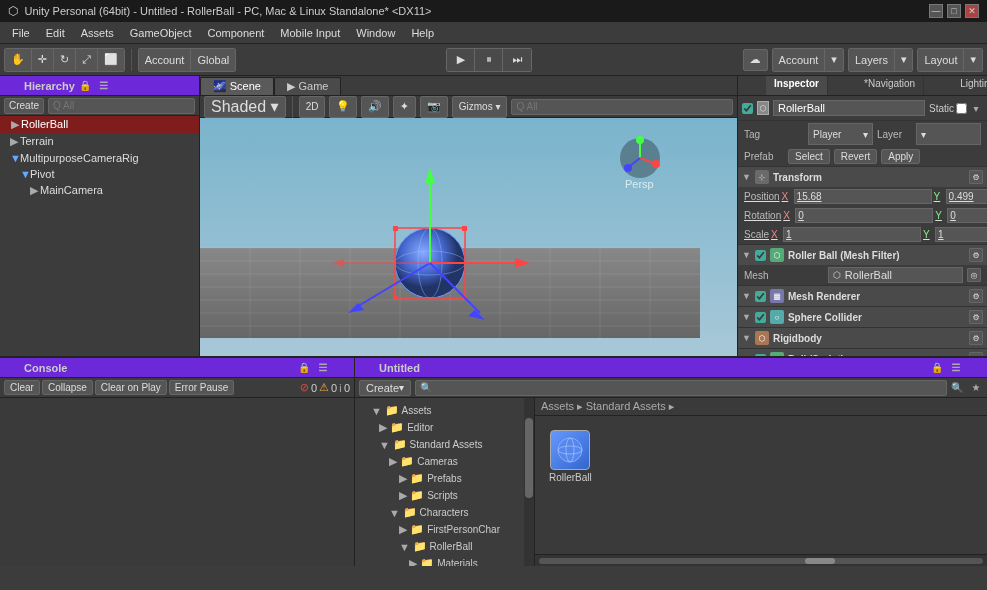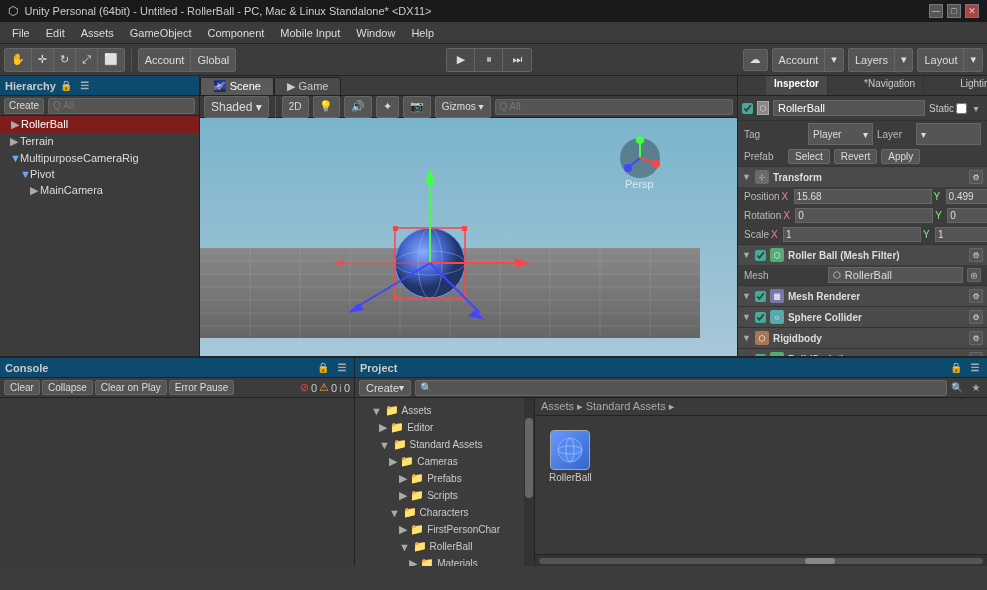--- a/index.html
+++ b/index.html
@@ -81,24 +81,24 @@
     #hierarchy-panel {
       width: 200px;
       background: #3c3c3c;
       border-right: 1px solid #222;
       display: flex;
       flex-direction: column;
       height: 280px;
     }
     .panel-header {
       height: 20px;
-      background: #0c4a6e;
-      display: flex;
-      align-items: center;
-      padding: 0 5px;
+      background: #6d28d9;
+      display: flex;
+      align-items: center;
+      padding: 0 24px;
       font-size: 11px;
       font-weight: bold;
       color: #ccc;
       border-bottom: 1px solid #222;
       gap: 4px;
     }
     .panel-header-title { flex: 1; }
     .panel-toolbar {
       height: 20px;
       background: #3c3c3c;
@@ -297,20 +297,21 @@
       display: flex; align-items: center; justify-content: center;
       font-size: 8px;
       color: #ddd;
     }
 
     .xyz-row {
       display: flex;
       align-items: center;
       padding: 2px 6px;
       gap: 2px;
+      text-decoration: underline;
     }
     .xyz-label { color: #bbb; width: 40px; font-size: 10px; }
     .xyz-coord { display: flex; align-items: center; gap: 2px; flex: 1; }
     .xyz-key { color: #e88; font-size: 10px; width: 10px; }
     .xyz-key.g { color: #8e8; }
     .xyz-input {
       flex: 1;
       background: #555;
       border: 1px solid #666;
       color: #ddd;
@@ -610,21 +611,21 @@
       <span class="expand-arrow">▶</span>MainCamera
     </div>
   </div>
 
   <div id="center-panel">
     <div id="scene-tabs">
       <div class="scene-tab active">🌌 Scene</div>
       <div class="scene-tab">▶ Game</div>
     </div>
     <div id="scene-toolbar">
-      <div class="toolbar-btn" style="font-size:12px;">Shaded ▾</div>
+      <div class="toolbar-btn" style="font-size:16px;">Shaded ▾</div>
       <div class="toolbar-separator"></div>
       <div class="toolbar-btn" style="font-size:10px;">2D</div>
       <div class="toolbar-btn">💡</div>
       <div class="toolbar-btn">🔊</div>
       <div class="toolbar-btn">✦</div>
       <div class="toolbar-btn">📷</div>
       <div class="toolbar-btn" style="font-size:10px;">Gizmos ▾</div>
       <input class="search-box" style="width: 60px;" placeholder="Q All">
     </div>
 
@@ -911,21 +912,21 @@
       <div class="console-count">
         <span style="color:#aaa;">ℹ</span>
         <span>0</span>
       </div>
     </div>
     <div style="flex:1; background:#3a3a3a;"></div>
   </div>
 
   <div id="project-panel" style="flex:1; display:flex; flex-direction:column;">
     <div class="panel-header">
-      <span class="panel-header-title">Project</span>
+      <span class="panel-header-title">Untitled</span>
       <div class="panel-icon-btn">🔒</div>
       <div class="panel-icon-btn">☰</div>
     </div>
     <div class="project-toolbar">
       <div class="toolbar-btn" style="font-size:10px; height:16px;">
         <span>Create</span> ▾
       </div>
       <input class="search-box" style="flex: 1 1 0%;" placeholder="🔍">
       <div class="panel-icon-btn">🔍</div>
       <div class="panel-icon-btn">★</div>

